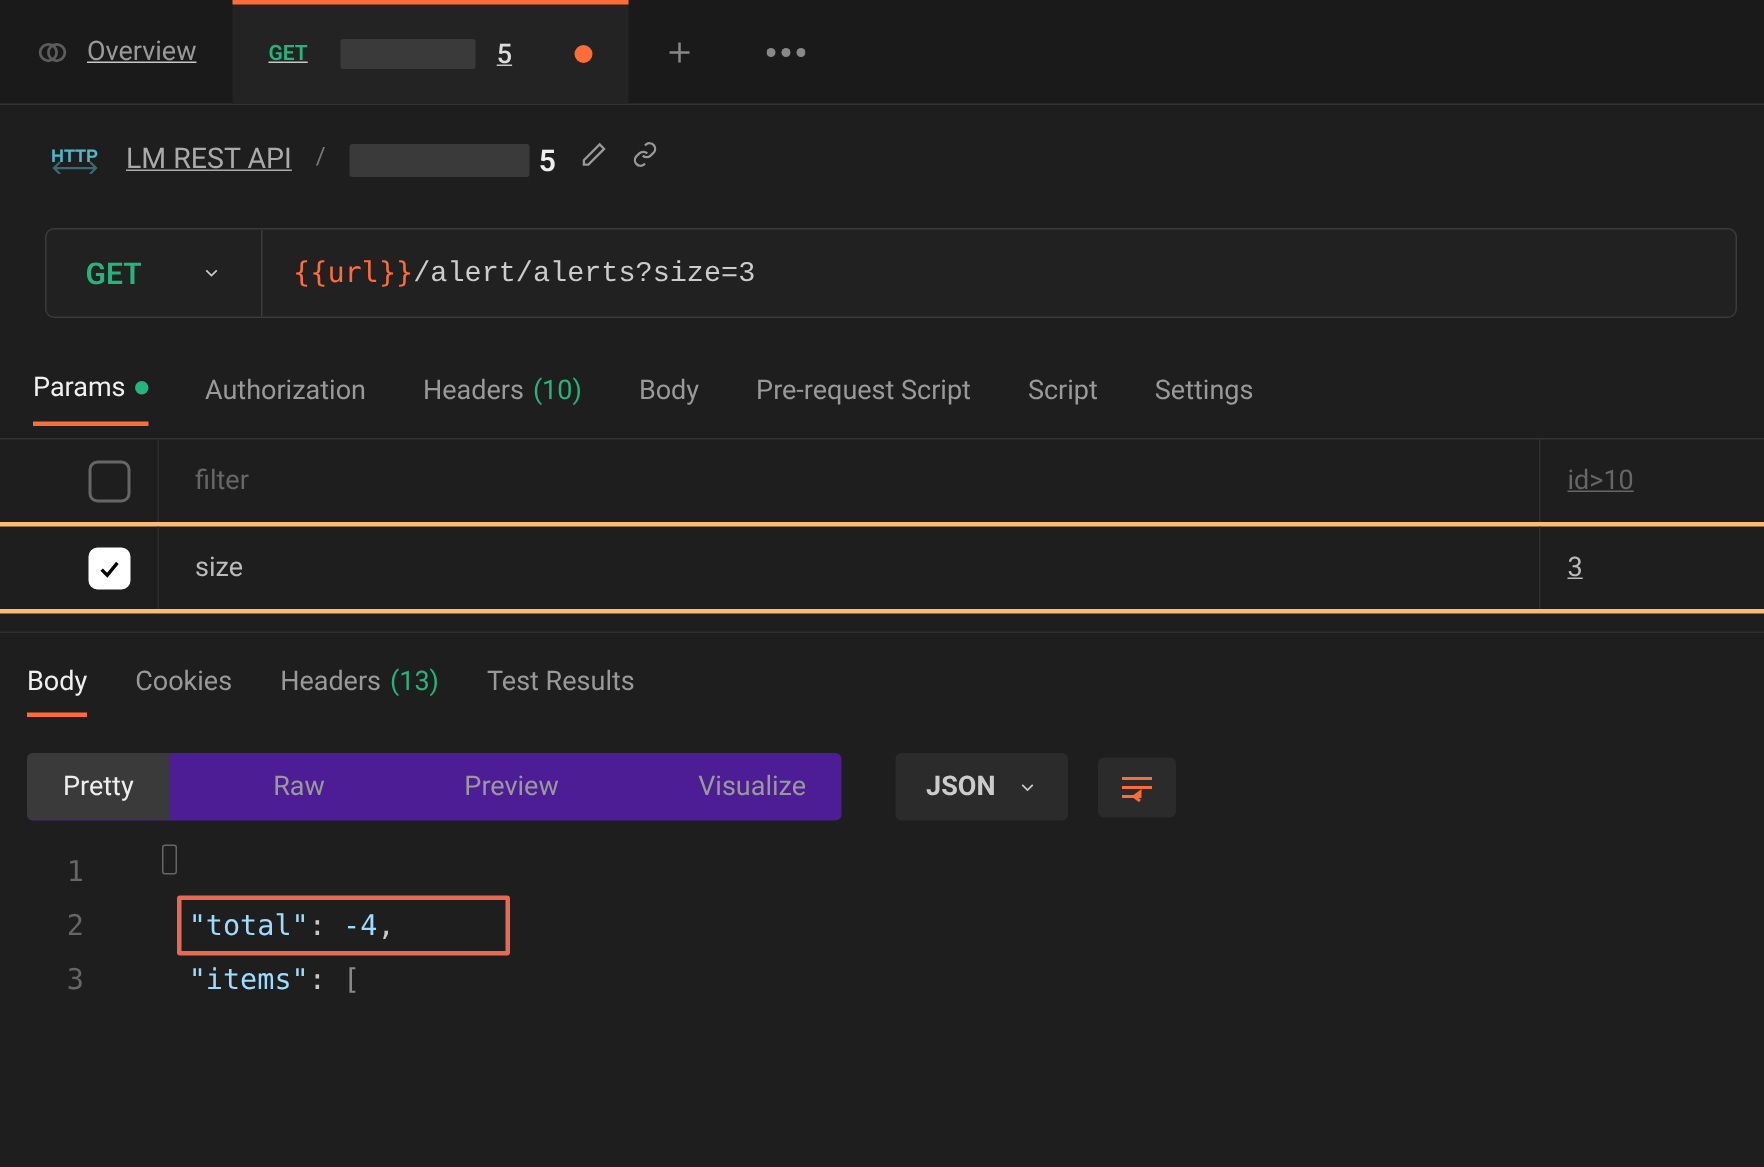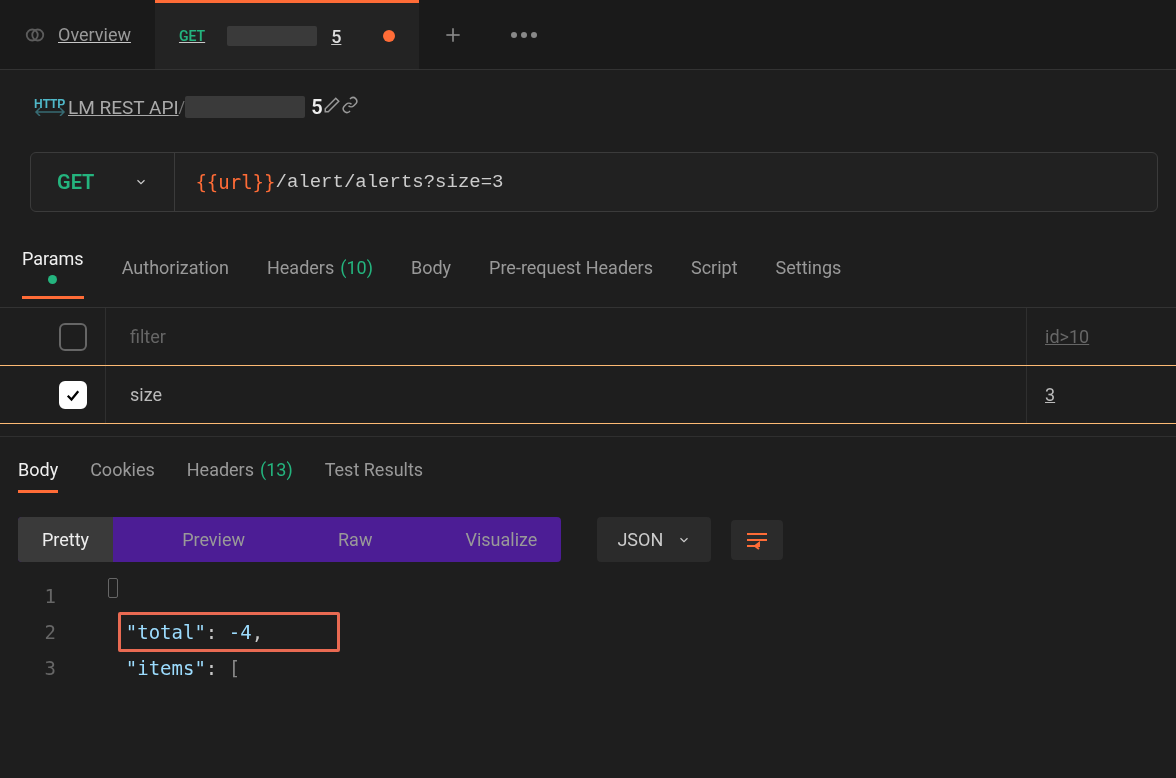--- a/index.html
+++ b/index.html
@@ -56,21 +56,21 @@
     width: 12px; height: 12px; border-radius: 50%; background: #ff6c37;
     margin-left: 30px;
   }
   .plus-tab, .more-tab {
     padding: 0 24px; display: flex; align-items: center; color: #888; font-size: 24px;
     cursor: pointer;
   }
   .more-tab svg { width: 26px; height: 6px; }
 
   .breadcrumb {
-    display: flex; align-items: center; 
+    display: flex; gap: 16px;
     padding: 24px 34px 10px;
   }
   .crumb-link { color: #aaa; text-decoration: underline; font-size: 19px; }
   .crumb-sep { color: #777; }
   .crumb-name { display: flex; align-items: center; gap: 6px; }
   .crumb-name .redacted { width: 120px; height: 22px; }
   .crumb-suffix { color: #eee; font-weight: 600; font-size: 20px; }
   .crumb-icon { color: #888; cursor: pointer; }
 
   .url-bar {
@@ -93,28 +93,28 @@
     flex: 1; display: flex; align-items: center; padding: 0 20px;
     font-family: Menlo, Consolas, monospace; font-size: 19px;
   }
   .url-var { color: #ff6c37; }
   .url-path { color: #ccc; font-family: Liberation Mono, monospace; }
 
   .req-tabs {
     display: flex; gap: 38px; padding: 36px 22px 0;
   }
   .req-tab { color: #999; font-size: 18px; cursor: pointer; padding-bottom: 12px; display:flex; align-items:center; gap:6px; }
-  .req-tab.active { color: #f0f0f0; border-bottom: 3px solid #ff6c37; flex-direction: column; }
+  .req-tab.active { color: #f0f0f0; border-bottom: 3px solid #ff6c37; }
   .green-dot { width: 9px; height: 9px; border-radius: 50%; background: #24b47e; display:inline-block; }
   .count { color: #24b47e; }
 
   .params-table { margin-top: 8px; border-top: 1px solid #333; }
   .param-row {
     display: flex; align-items: center; height: 58px;
-    border-bottom: 1px solid #fdba74;
+    border-bottom: 3px solid #fdba74;
   }
   .check-cell { width: 105px; display:flex; justify-content:center; padding-left:40px; }
   .checkbox {
     width: 28px; height: 28px; border: 2px solid #666; border-radius: 6px;
     display:flex; align-items:center; justify-content:center; cursor:pointer;
   }
   .checkbox.checked { background: #fff; border-color: #fff; }
   .checkbox.checked svg { display:block; }
   .checkbox svg { display:none; width:18px; height:18px; }
   .key-cell { flex: 1; padding-left: 24px; color: #bbb; font-size: 18px; border-left:1px solid #2f2f2f; height:100%; display:flex; align-items:center; }
@@ -129,21 +129,21 @@
 
   .view-row {
     display: flex; align-items: center; gap: 12px;
     padding: 24px 18px 10px;
   }
   .view-tabs { display:flex; background:#4c1d95; border-radius:4px; overflow:hidden;gap:45px; }
   .view-tab { padding: 12px 24px; color:#999; font-size:18px; cursor:pointer; }
   .view-tab.active { background:#3a3a3a; color:#eee; }
   .format-select {
     background:#2b2b2b; border-radius:4px; padding:12px 20px; color:#ccc;
-    display:flex; align-items:center; gap:14px; cursor:pointer; font-size:18px; margin-left:24px;
+    display:flex; align-items:center; gap:14px; cursor:pointer; font-size:18px; margin-left:24px;font-weight:bold;
   }
   .wrap-btn { background:#2b2b2b; border-radius:4px; padding:10px 14px; cursor:pointer; margin-left:8px; display:flex; align-items:center; }
 
   .code-area {
     padding: 6px 0 0 0;
     font-family: Menlo, Consolas, monospace;
     font-size: 19px;
     line-height: 36px;
   }
   .code-line { display:flex; }
@@ -239,21 +239,21 @@
   <div class="req-tab active">
     <span>Params</span>
     <span class="green-dot"></span>
   </div>
   <div class="req-tab">Authorization</div>
   <div class="req-tab">
     <span>Headers</span>
     <span class="count">(10)</span>
   </div>
   <div class="req-tab">Body</div>
-  <div class="req-tab">Pre-request Headers</div>
+  <div class="req-tab">Pre-request Script</div>
   <div class="req-tab">Script</div>
   <div class="req-tab">Settings</div>
 </div>
 
 <div class="params-table">
   <div class="param-row">
     <div class="check-cell">
       <div class="checkbox">
         
       </div>
@@ -281,22 +281,22 @@
     <div class="resp-tab">
       <span>Headers</span>
       <span class="count">(13)</span>
     </div>
     <div class="resp-tab">Test Results</div>
   </div>
 
   <div class="view-row">
     <div class="view-tabs">
       <div class="view-tab active">Pretty</div>
+      <div class="view-tab">Raw</div>
       <div class="view-tab">Preview</div>
-      <div class="view-tab">Raw</div>
       <div class="view-tab">Visualize</div>
     </div>
     <div class="format-select">
       <span>JSON</span>
       <svg width="14" height="14" viewBox="0 0 24 24" fill="none" stroke="#ccc" stroke-width="2">
           <polyline points="6 9 12 15 18 9"></polyline>
         </svg>
     </div>
     <div class="wrap-btn">
       <svg width="24" height="20" viewBox="0 0 24 20" fill="none" stroke="#ff6c37" stroke-width="2">

